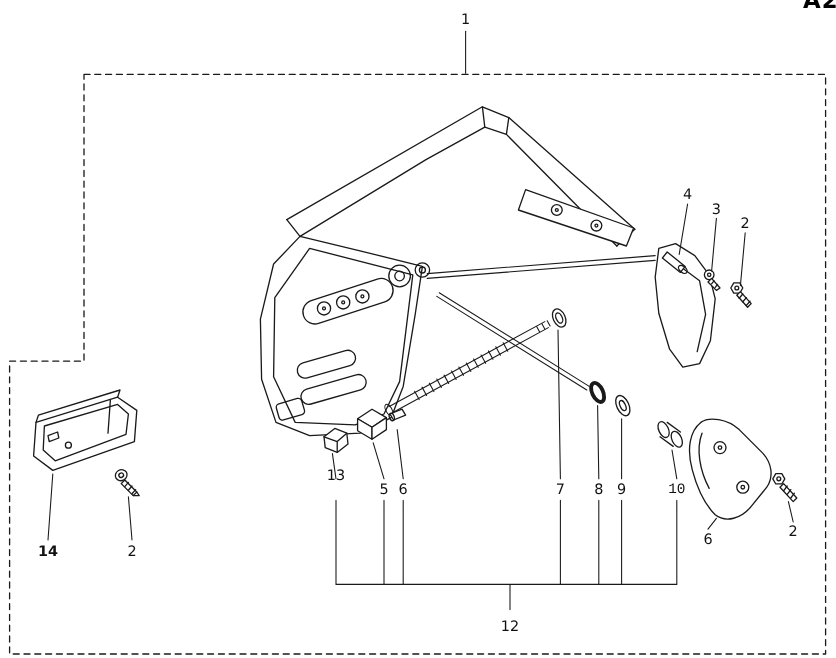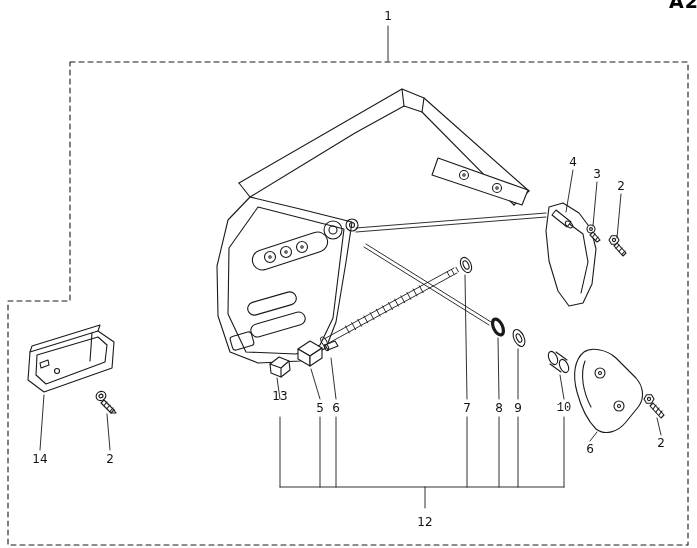--- a/index.html
+++ b/index.html
@@ -204,18 +204,18 @@
 <div class="callout" style="left: 280px; top: 396px;">13</div>
 <div class="callout" style="left: 320px; top: 408px;">5</div>
 <div class="callout" style="left: 336px; top: 408px;">6</div>
 <div class="callout" style="left: 467px; top: 408px;">7</div>
 <div class="callout" style="left: 499px; top: 408px;">8</div>
 <div class="callout" style="left: 518px; top: 408px;">9</div>
 <div class="callout" style="left: 564px; top: 408px; font-family: Liberation Mono, monospace;">10</div>
 <div class="callout" style="left: 590px; top: 449px;">6</div>
 <div class="callout" style="left: 661px; top: 443px;">2</div>
 <div class="callout" style="left: 425px; top: 522px;">12</div>
-<div class="callout" style="left: 40px; top: 459px;">14</div>
+<div class="callout" style="left: 40px; top: 459px; font-weight: bold;">14</div>
 <div class="callout" style="left: 110px; top: 459px;">2</div>
 
 <div class="corner-mark">A2</div>
 
 </div>
 
 </body></html>

